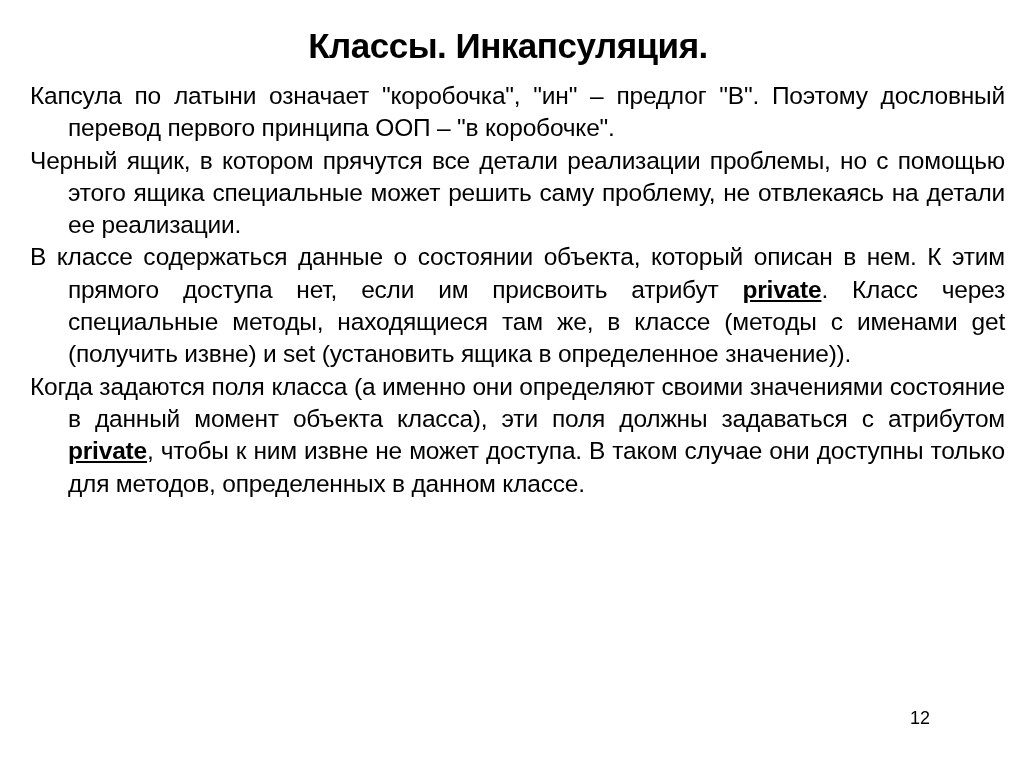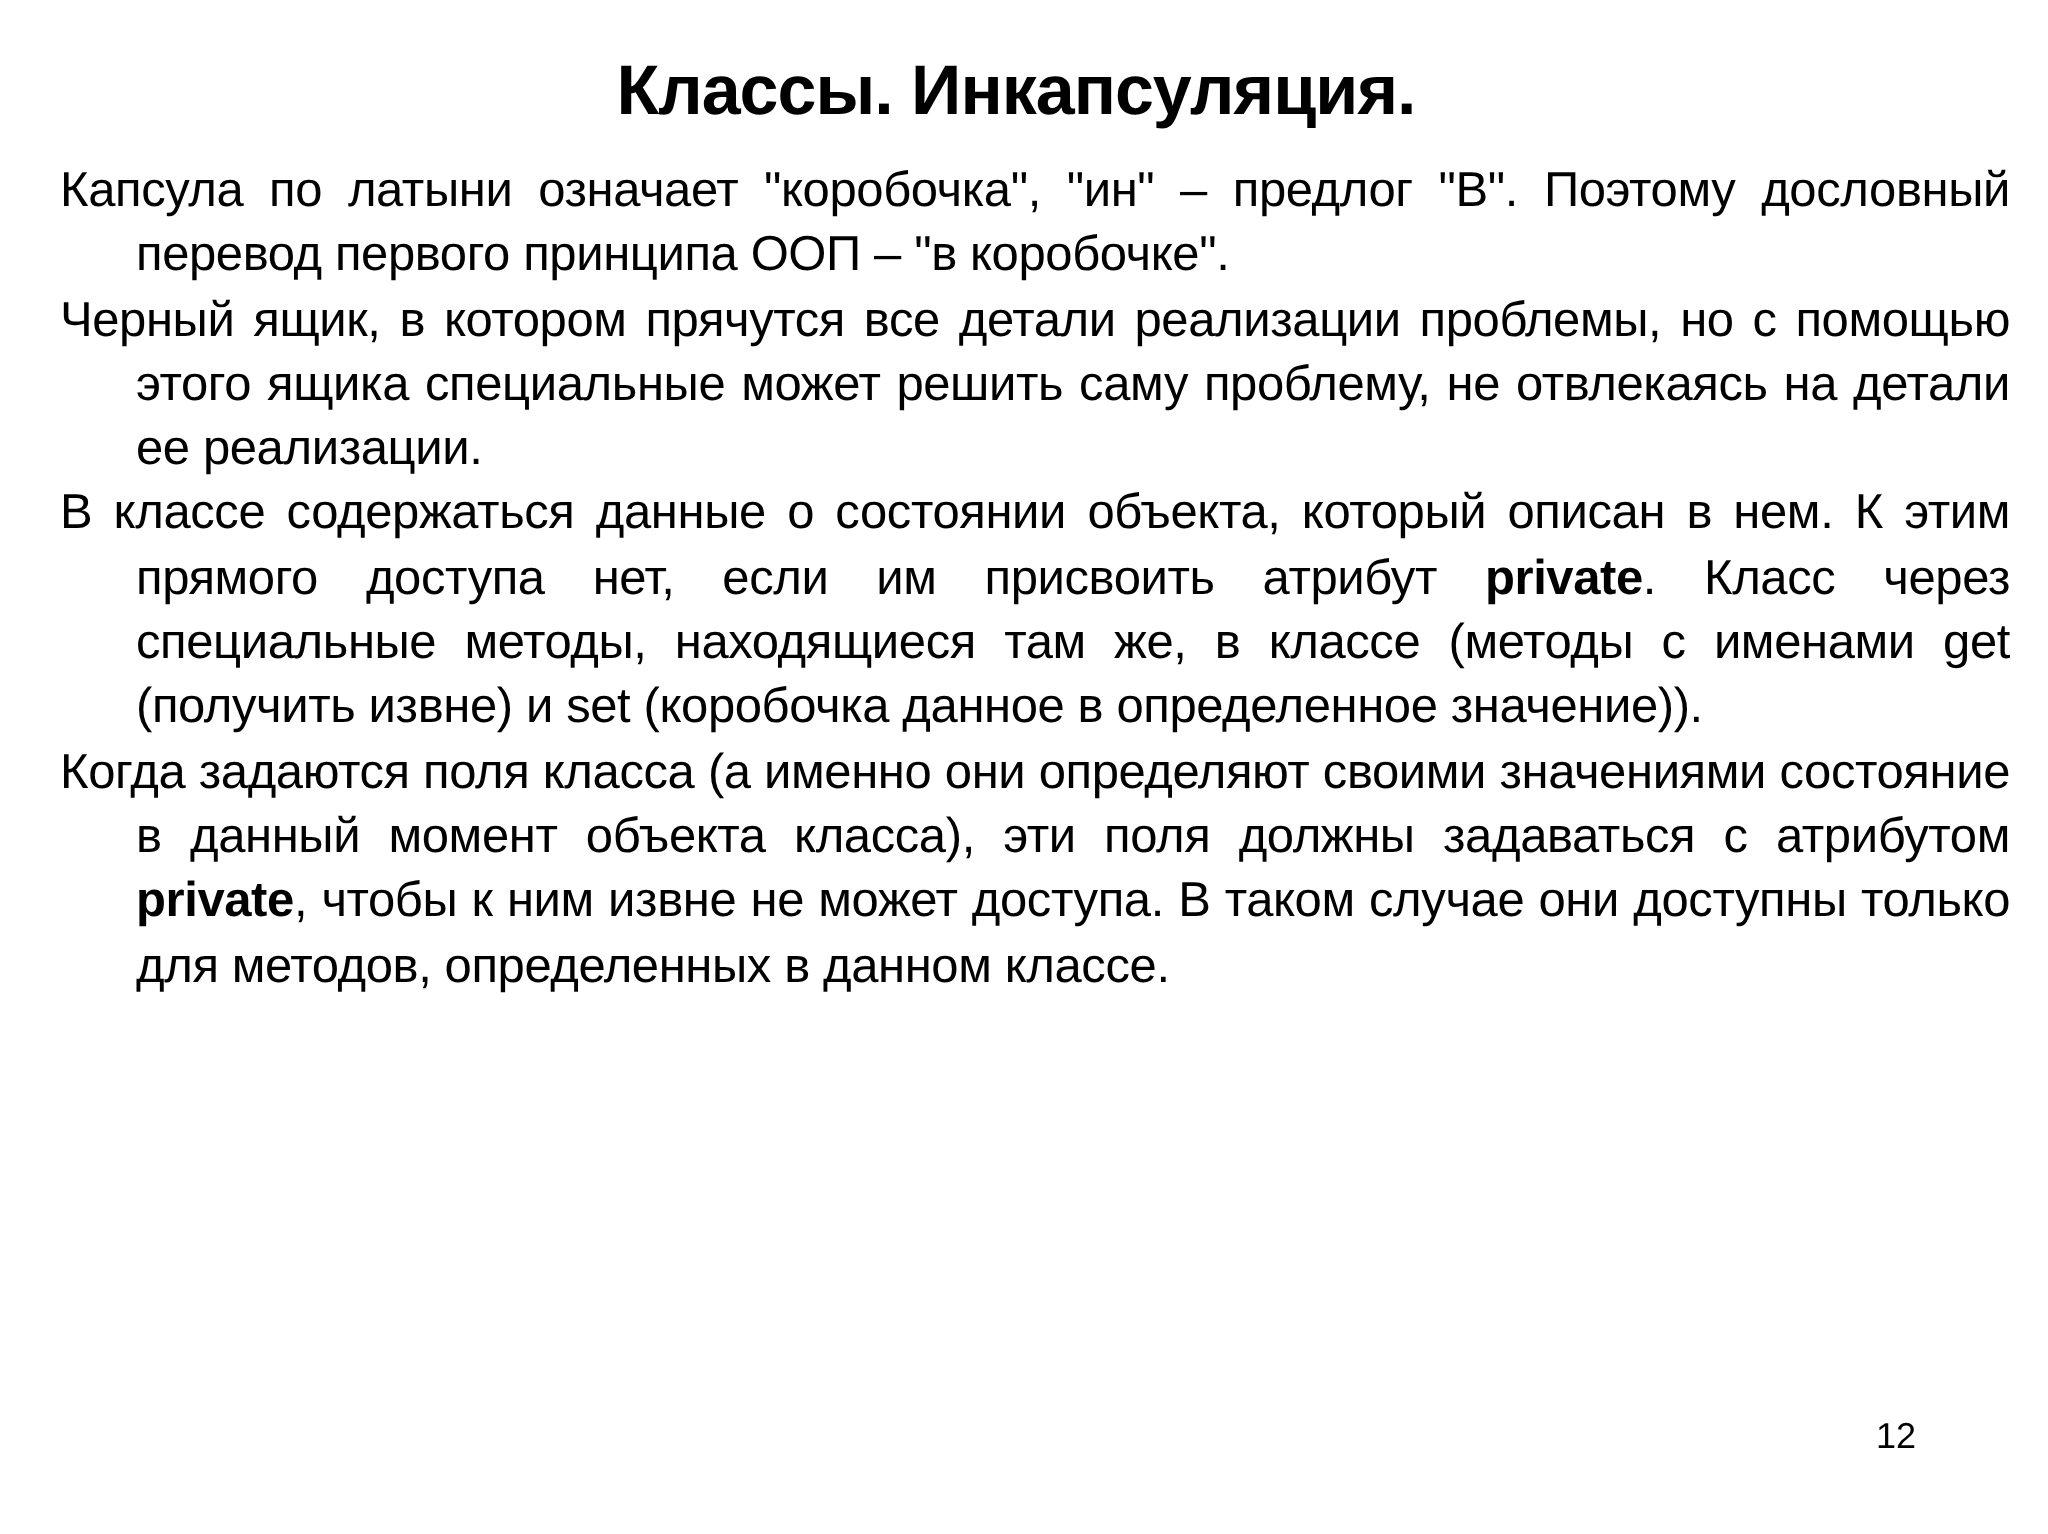--- a/index.html
+++ b/index.html
@@ -3,28 +3,28 @@
 <meta charset="utf-8">
 <style>
   html, body { margin: 0; padding: 0; background: #ffffff; }
   body { width: 1024px; height: 767px; position: relative; overflow: hidden;
          font-family: "Liberation Sans", sans-serif; color: #000; }
   .title { position: absolute; top: 20px; left: 0; width: 1016px; text-align: center;
            font-size: 35px; font-weight: bold; line-height: 52px; letter-spacing: -0.5px; }
   .body { position: absolute; top: 80px; left: 30px; width: 975px; }
   .para { font-size: 24.5px; line-height: 32.3px; text-align: justify;
           padding-left: 38px; text-indent: -38px; margin: 0; letter-spacing: -0.2px; }
-  .para b { font-weight: bold; }
-  .page-num { position: absolute; top: 708px; left: 938px; font-size: 18px; }
+  .para b { font-weight: bold; text-decoration: underline; }
+  .page-num { position: absolute; top: 708px; left: 910px; font-size: 18px; }
 </style>
 </head>
 <body>
 
 <h1 class="title" style="margin:0;">Классы. Инкапсуляция.</h1>
 
 <div class="body">
   <p class="para">Капсула по латыни означает "коробочка", "ин" – предлог "В". Поэтому дословный перевод первого принципа ООП – "в коробочке".</p>
   <p class="para">Черный ящик, в котором прячутся все детали реализации проблемы, но с помощью этого ящика специальные может решить саму проблему, не отвлекаясь на детали ее реализации.</p>
-  <p class="para"><span>В классе содержаться данные о состоянии объекта, который описан в нем. К этим прямого доступа нет, если им присвоить атрибут </span><b>private</b><span>. Класс через специальные методы, находящиеся там же, в классе (методы с именами </span><span>get</span><span> (получить извне) и </span><span>set</span><span> (коробочка данное в определенное значение)).</span></p>
+  <p class="para"><span>В классе содержаться данные о состоянии объекта, который описан в нем. К этим прямого доступа нет, если им присвоить атрибут </span><b>private</b><span>. Класс через специальные методы, находящиеся там же, в классе (методы с именами </span><span>get</span><span> (получить извне) и </span><span>set</span><span> (установить ящика в определенное значение)).</span></p>
   <p class="para"><span>Когда задаются поля класса (а именно они определяют своими значениями состояние в данный момент объекта класса), эти поля должны задаваться с атрибутом </span><b>private</b><span>, чтобы к ним извне не может доступа. В таком случае они доступны только для методов, определенных в данном классе.</span></p>
 </div>
 
 <div class="page-num">12</div>
 
 </body></html>

